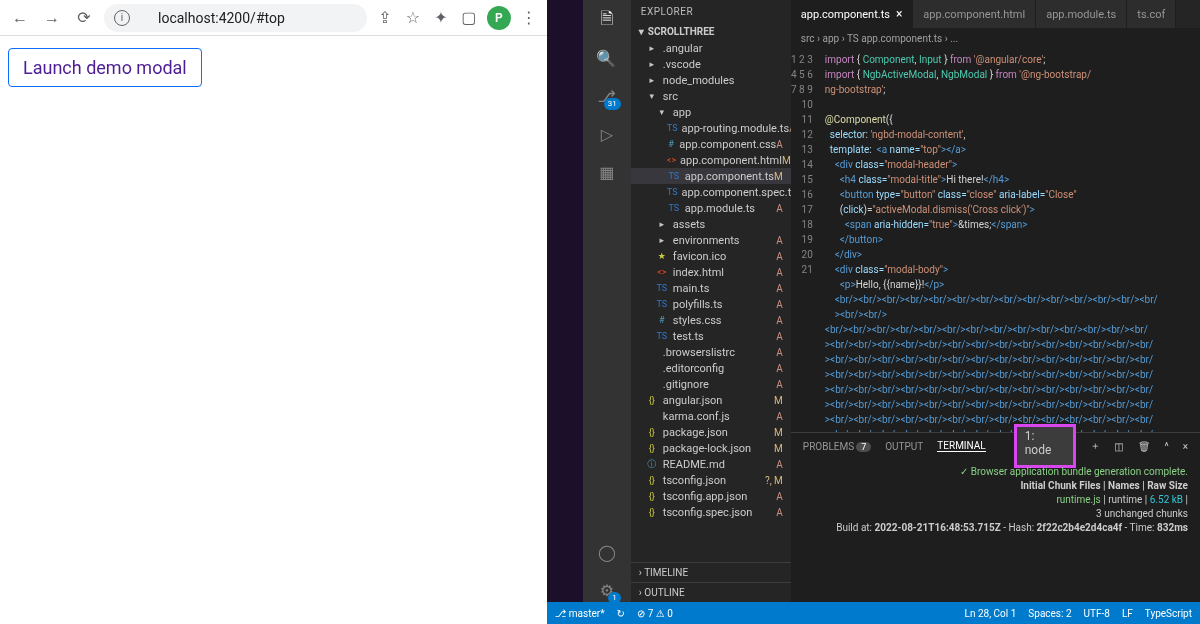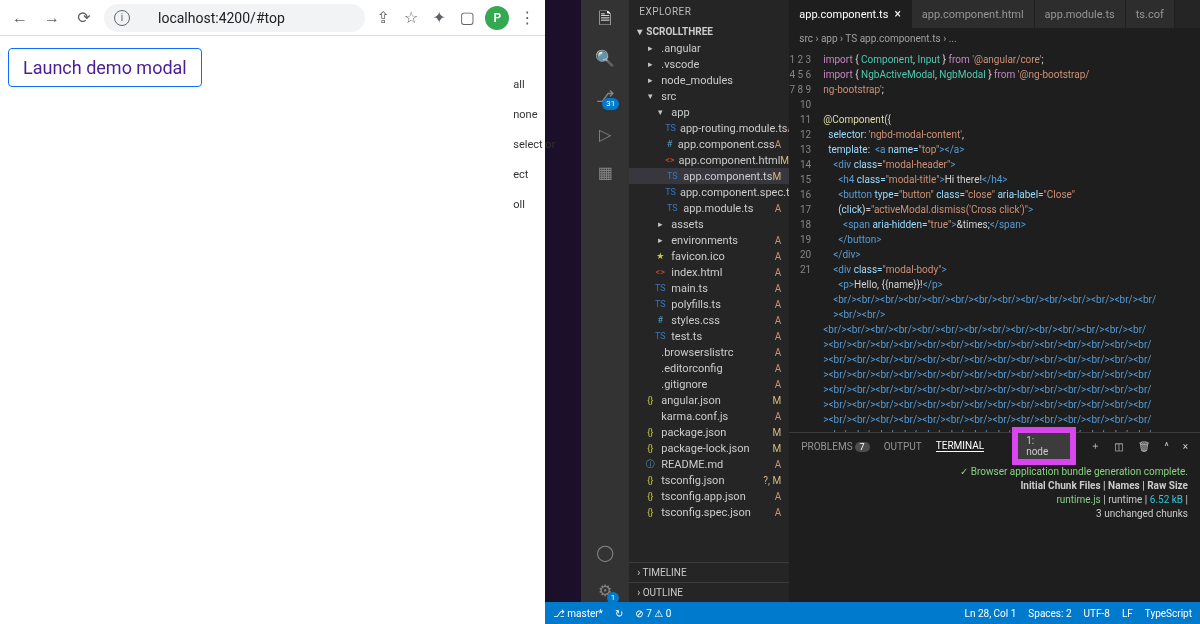--- a/index.html
+++ b/index.html
@@ -49,21 +49,21 @@
 .crumbs { height:20px; font-size:10px; color:#a0a0a0; padding:0 10px; display:flex; align-items:center; gap:4px; background:#1e1e1e; }
 .code { flex:1; display:flex; overflow:hidden; font-family:Consolas,Menlo,monospace; font-size:10px; line-height:15px; }
 .gutter { width:28px; text-align:right; color:#858585; padding:4px 6px 4px 0; background:#1e1e1e; }
 .code-body { flex:1; padding:4px 6px; color:#d4d4d4; overflow:hidden; white-space:pre; }
 .kw{color:#c586c0;} .str{color:#ce9178;} .tag{color:#569cd6;} .attr{color:#9cdcfe;} .type{color:#4ec9b0;} .dec{color:#dcdcaa;}
 
 .panel { height:170px; background:#1e1e1e; border-top:1px solid #3c3c3c; display:flex; flex-direction:column; }
 .panel-tabs { height:26px; display:flex; align-items:center; gap:14px; padding:0 12px; font-size:10px; color:#969696; }
 .panel-tabs .pt.active{color:#fff; border-bottom:1px solid #fff;}
 .panel-tabs .spacer{flex:1;}
-.panel-tabs .sel{background:#3c3c3c;color:#ccc;padding:2px 22px 2px 8px;border:6px solid #d946ef;font-size:10px;}
+.panel-tabs .sel{background:#3c3c3c;color:#ccc;padding:2px 22px 8px 8px;border:3px solid #d946ef;font-size:12px;}
 .panel-tabs .picon{color:#ccc;cursor:pointer;}
 .pbadge{background:#4d4d4d;color:#fff;border-radius:8px;font-size:9px;padding:0 5px;margin-left:2px;}
 .term { flex:1; padding:6px 12px; font-family:Consolas,Menlo,monospace; font-size:10px; color:#ccc; line-height:14px;text-align:right; }
 .term .ok{color:#89d185;} .term .b{color:#ccc;font-weight:700;} .term .cy{color:#35c5d8;}
 
 .status { height:22px; background:#007acc; color:#fff; display:flex; align-items:center; font-size:10px; padding:0 8px; gap:12px; }
 .status .right{margin-left:auto;display:flex;gap:12px;}
 </style>
 </head>
 <body>
@@ -79,27 +79,20 @@
     </div>
     <div class="tbicon">⇪</div>
     <div class="tbicon">☆</div>
     <div class="tbicon">✦</div>
     <div class="tbicon">▢</div>
     <div class="avatar">P</div>
     <div class="tbicon">⋮</div>
   </div>
   <div class="page-content">
     <button class="launch-btn">Launch demo modal</button>
-    <div class="peek" id="peek">
-        <div>all</div>
-        <div>none</div>
-        <div>select or</div>
-        <div>ect</div>
-        <div>oll</div>
-      </div>
   </div>
 </div>
 
 <div class="ide">
   <div class="ide-top">
     <div class="left-edge"></div>
     <div class="activity">
       <div class="act-icon active">🗎</div>
       <div class="act-icon">🔍</div>
       <div class="act-icon">⎇<span class="badge">31</span></div>
@@ -364,20 +357,21 @@
           <span class="picon">×</span>
         </div>
         <div class="term" id="term">
             <div class="ok">✓ Browser application bundle generation complete.</div>
             <div class=""></div>
             <div class="b">Initial Chunk Files | Names   | Raw Size</div>
             <div class=""><span class="ok">runtime.js</span>          | runtime |  <span class="cy">6.52 kB</span> |</div>
             <div class=""></div>
             <div class="">3 unchanged chunks</div>
             <div class=""></div>
+            <div class="">Build at: <span class="b">2022-08-21T16:48:53.715Z</span> - Hash: <span class="b">2f22c2b4e2d4ca4f</span> - Time: <span class="b">832ms</span></div>
           </div>
       </div>
     </div>
   </div>
   <div class="status">
     <span>⎇ <span>master*</span></span>
     <span>↻</span>
     <span>⊘ 7 ⚠ 0</span>
     <span class="right">
       <span>Ln 28, Col 1</span>

